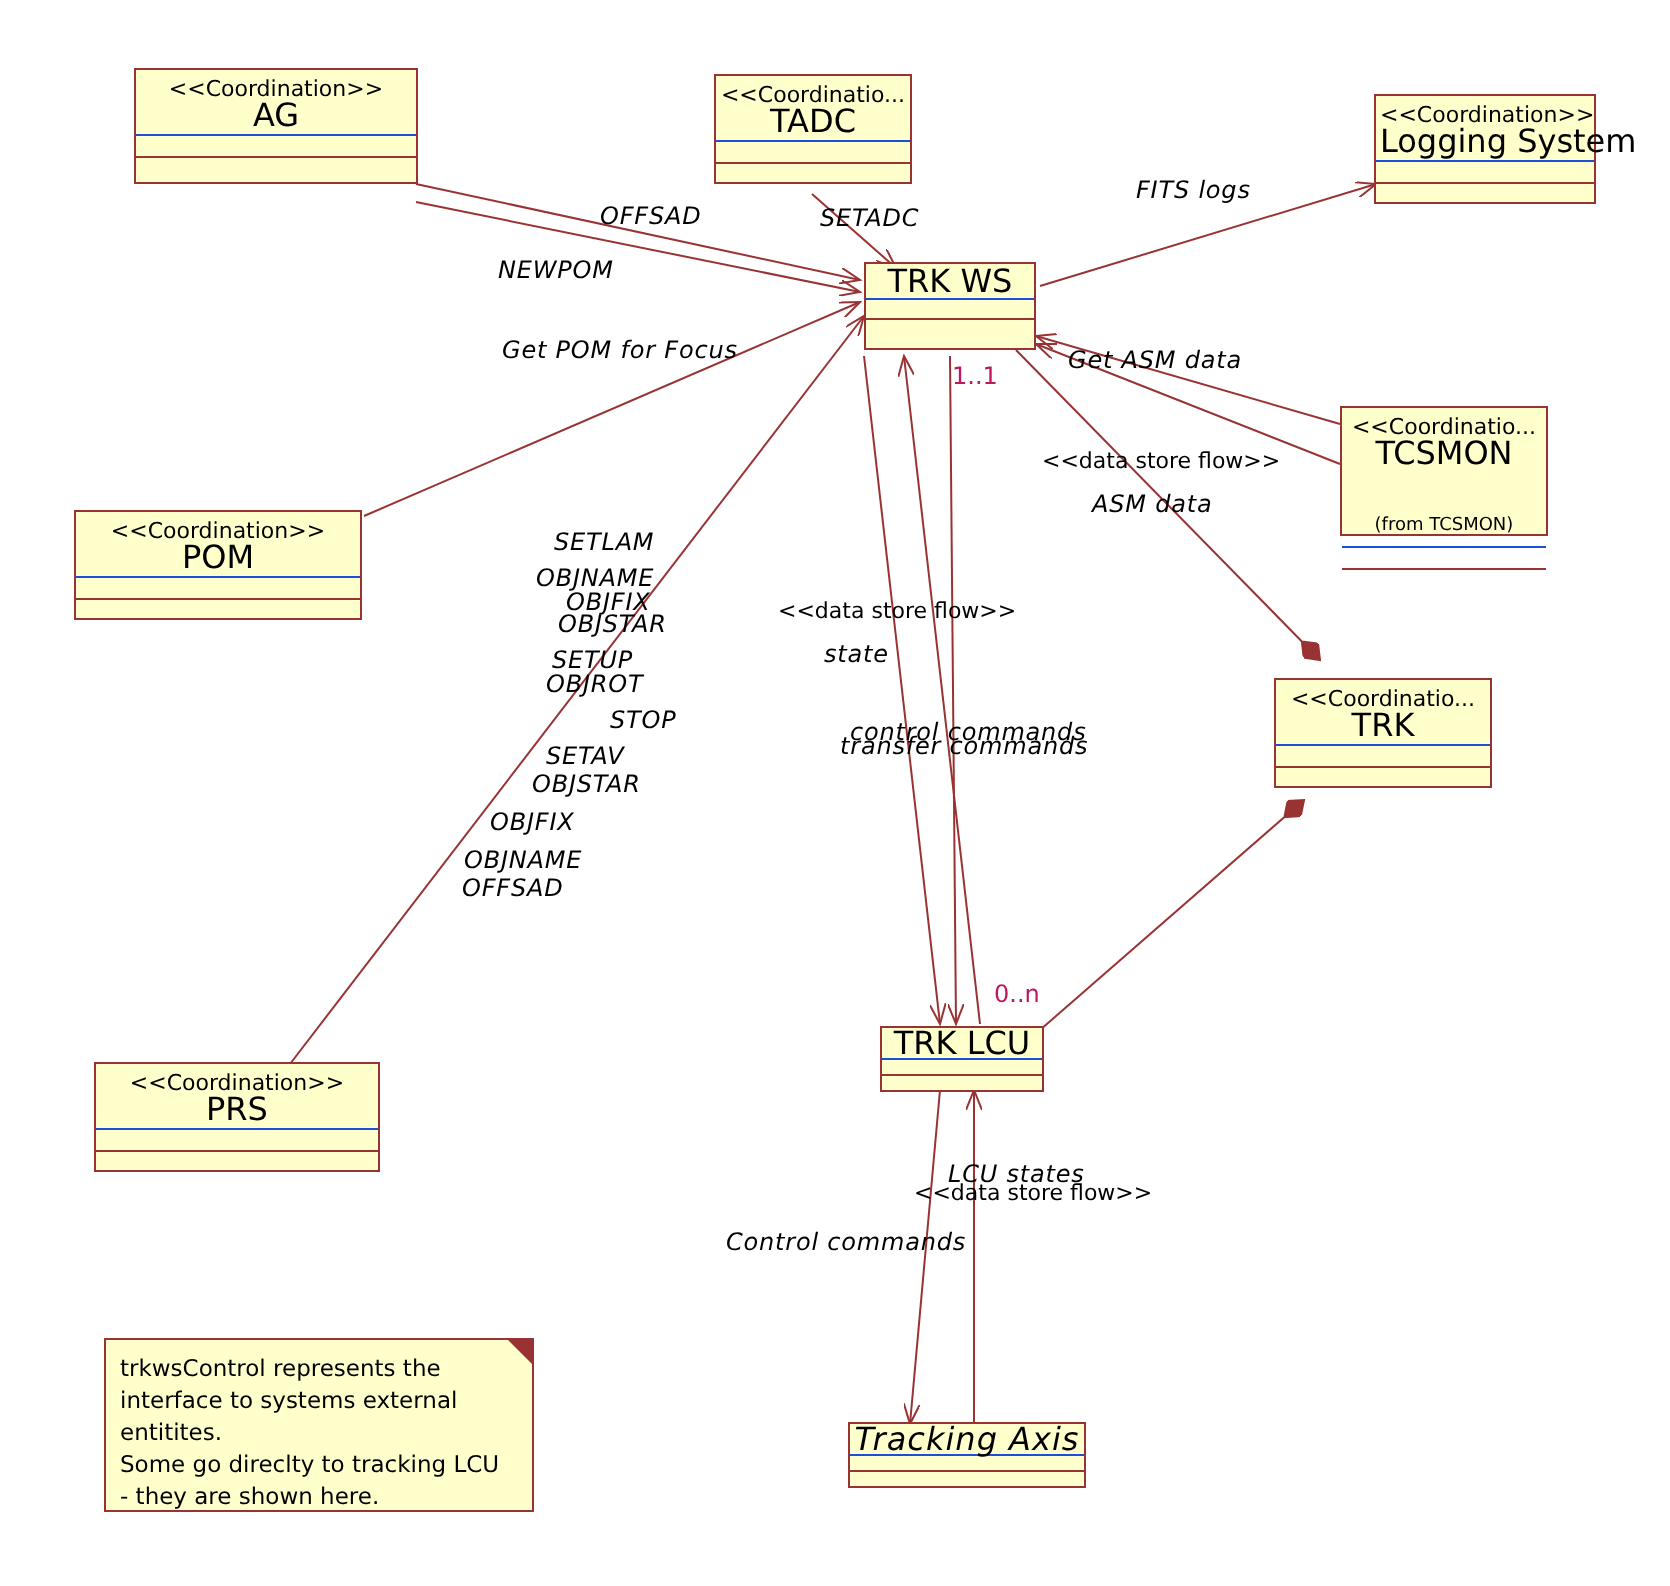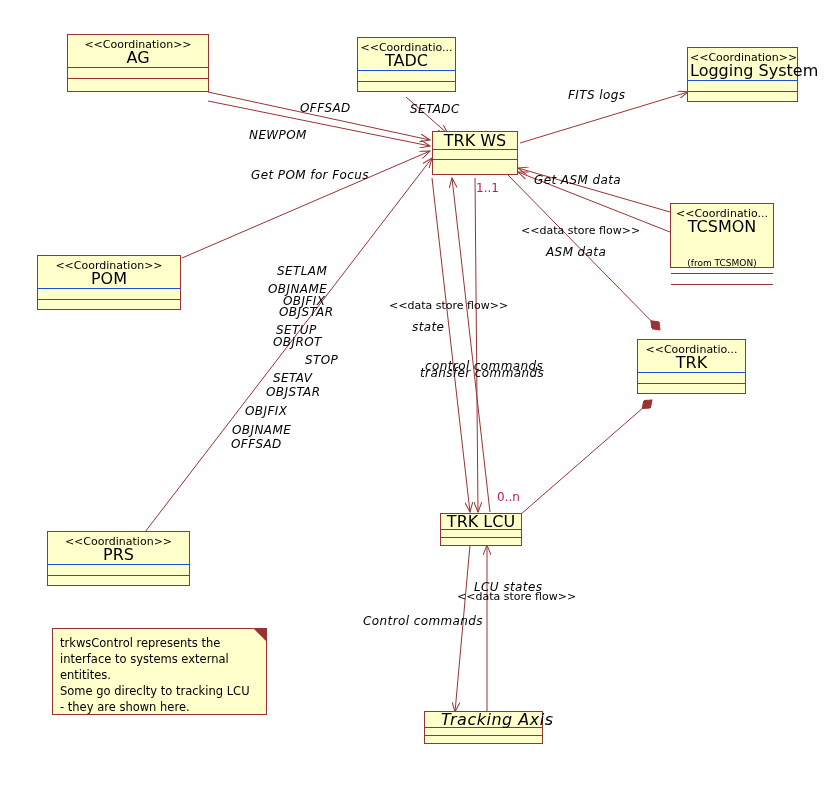--- a/index.html
+++ b/index.html
@@ -90,20 +90,21 @@
   
   .uml-note {
     position: absolute;
     background: #ffffcc;
     border: 1px solid #993333;
     box-sizing: border-box;
     font-size: 11.5px;
     color: #000000;
     padding: 6px 8px 4px 7px;
     line-height: 16px;
+    margin-top: 41px;
   }
   .uml-note .fold-diag {
     position: absolute;
     right: -1px;
     top: -1px;
     width: 0;
     height: 0;
     border-left: 14px solid transparent;
     border-top: 14px solid #993333;
   }
@@ -231,21 +232,21 @@
 
   <div class="uml-class" style="left:440px; top:513px; width:82px; height:33px;">
     <div class="name-compartment" style="padding:1px 2px;">
       <div class="cls-name">TRK LCU</div>
     </div>
     <div class="attr-compartment" style="height:7px;"></div>
     <div class="op-compartment" style="height:8px;"></div>
   </div>
 
   <div class="uml-class" style="left:424px; top:711px; width:119px; height:33px;">
-    <div class="name-compartment" style="padding:1px 16px;">
+    <div class="name-compartment" style="padding:1px 2px;">
       <div class="cls-name abstract">Tracking  Axis</div>
     </div>
     <div class="attr-compartment" style="height:7px;"></div>
     <div class="op-compartment" style="height:8px;"></div>
   </div>
 
   <div class="edge-label" style="left:300px; top:101px;">OFFSAD</div>
 
   <div class="edge-label" style="left:249px; top:128px;">NEWPOM</div>
 

